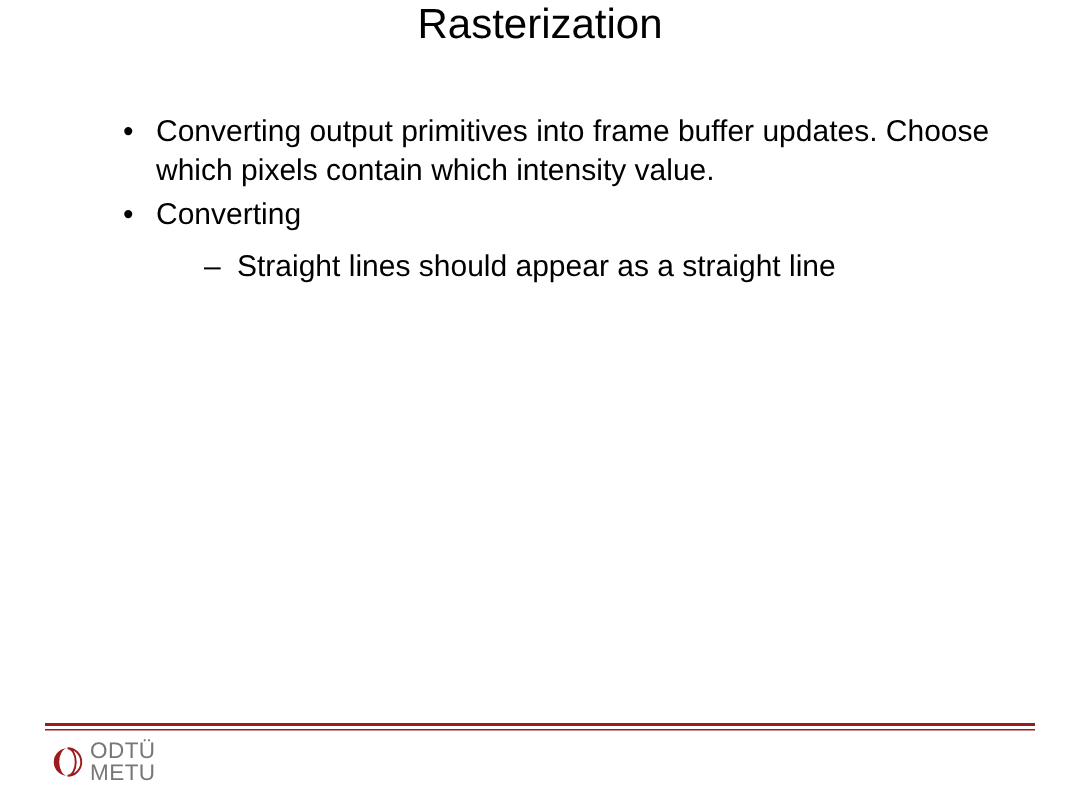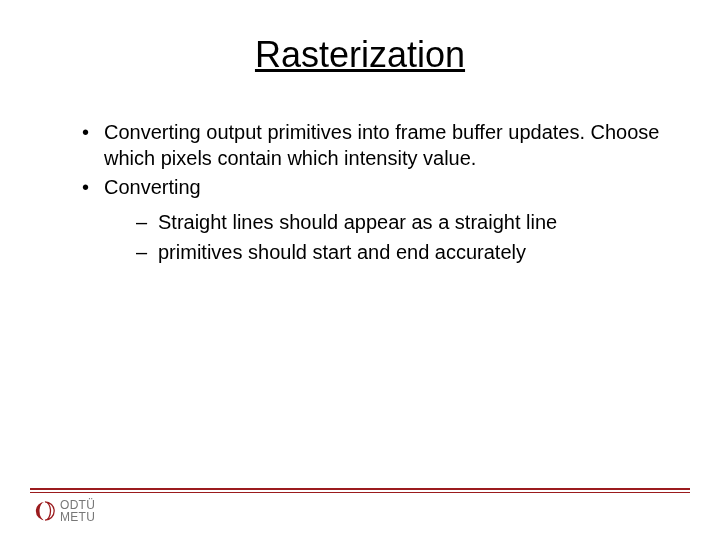--- a/index.html
+++ b/index.html
@@ -11,25 +11,23 @@
     position: relative;
   }
   .slide {
     width: 720px;
     height: 540px;
     position: relative;
     padding: 0;
   }
   .title {
     text-align: center;
-    font-size: 36px;
+    font-size: 28px;
     font-weight: 400;
-    padding-top: 34px;
     padding-bottom: 20px;
-    text-decoration: underline;
   }
   .content {
     padding: 24px 50px 0 74px;
     font-size: 20px;
     line-height: 1.28;
   }
   ul.level1 {
     list-style: none;
     padding: 0;
   }
@@ -84,21 +82,21 @@
     padding-left: 34px;
     padding-top: 2px;
   }
   .logo-mark {
     width: 22px;
     height: 22px;
     position: relative;
   }
   .logo-mark svg { display: block; }
   .logo-text {
-    font-size: 12px;
+    font-size: 15px;
     line-height: 1.05;
     color: #777;
     letter-spacing: 0.3px;
   }
 </style>
 </head>
 <body>
 
 <div class="slide">
 
@@ -106,21 +104,20 @@
 
   <div class="content">
     <ul class="level1">
       <li>
         <span>Converting output primitives into frame buffer updates. Choose which pixels contain which intensity value.</span>
       </li>
       <li>
         <span>Converting</span>
         <ul class="level2">
           <li>Straight lines should appear as a straight line</li>
-          <li>primitives should start and end accurately</li>
         </ul>
       </li>
     </ul>
   </div>
 
   <div class="footer">
     <div class="footer-rule1"></div>
     <div class="footer-rule2"></div>
     <div class="logo">
       <span class="logo-mark">

